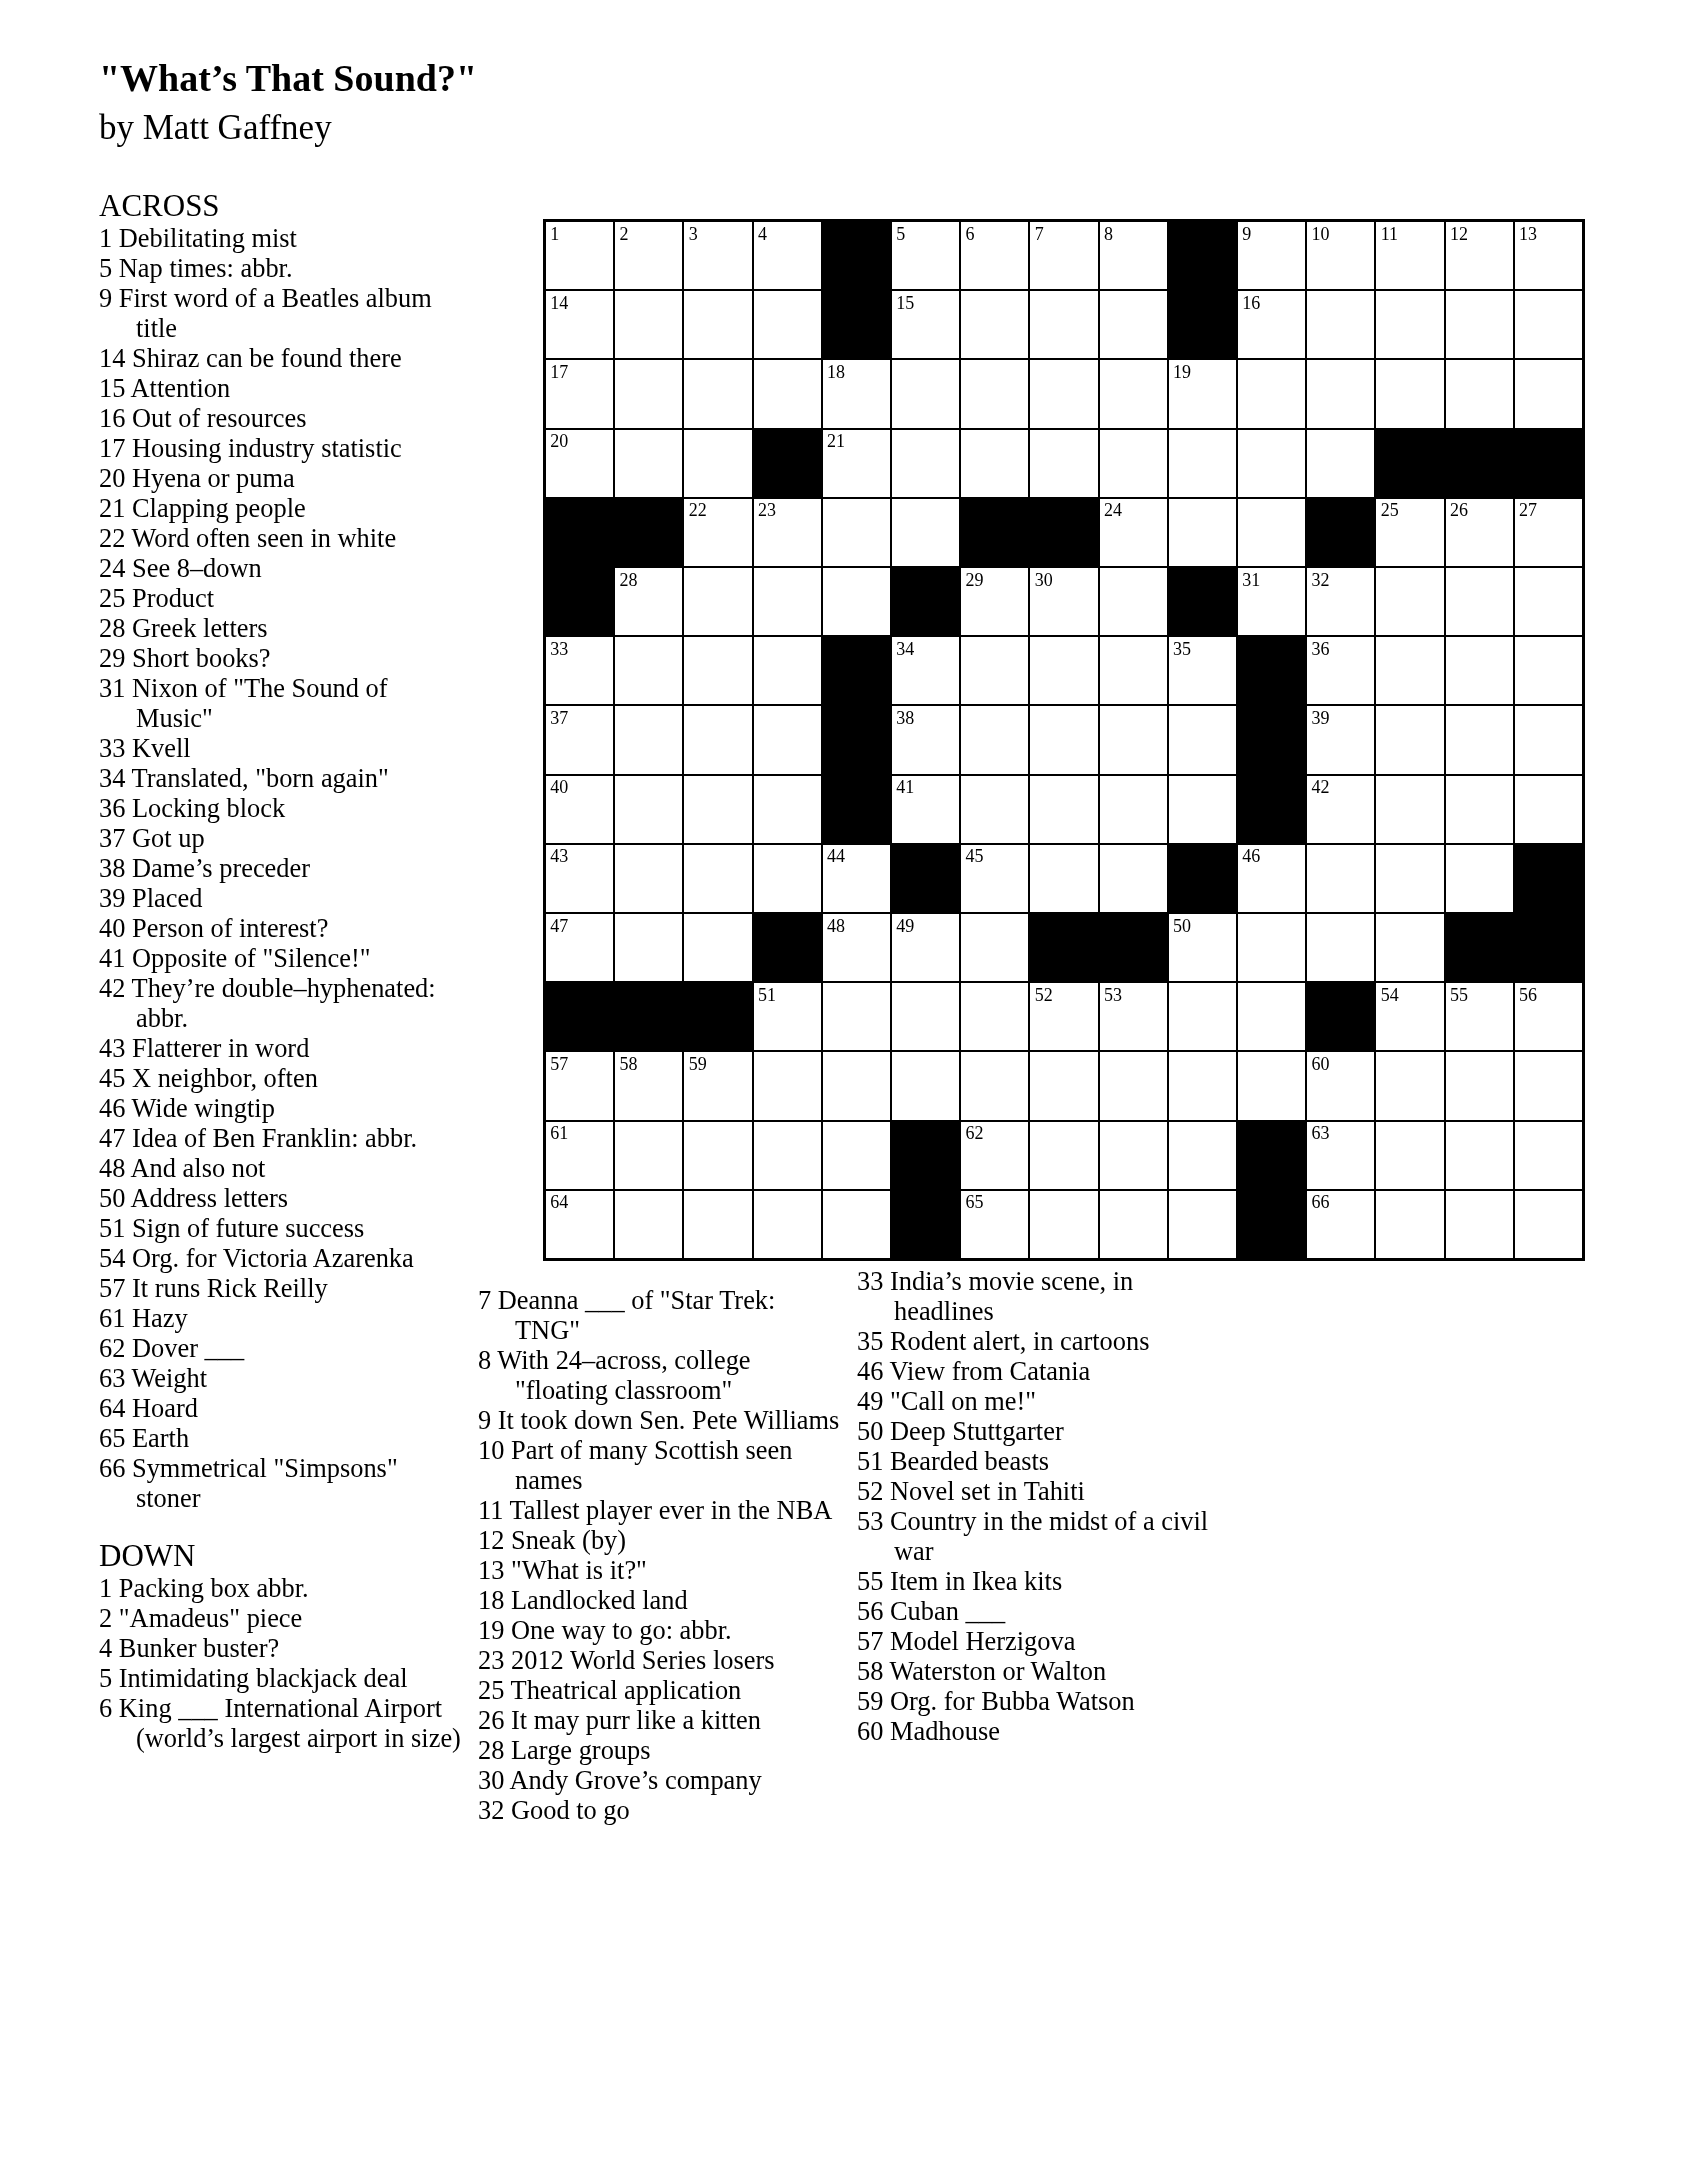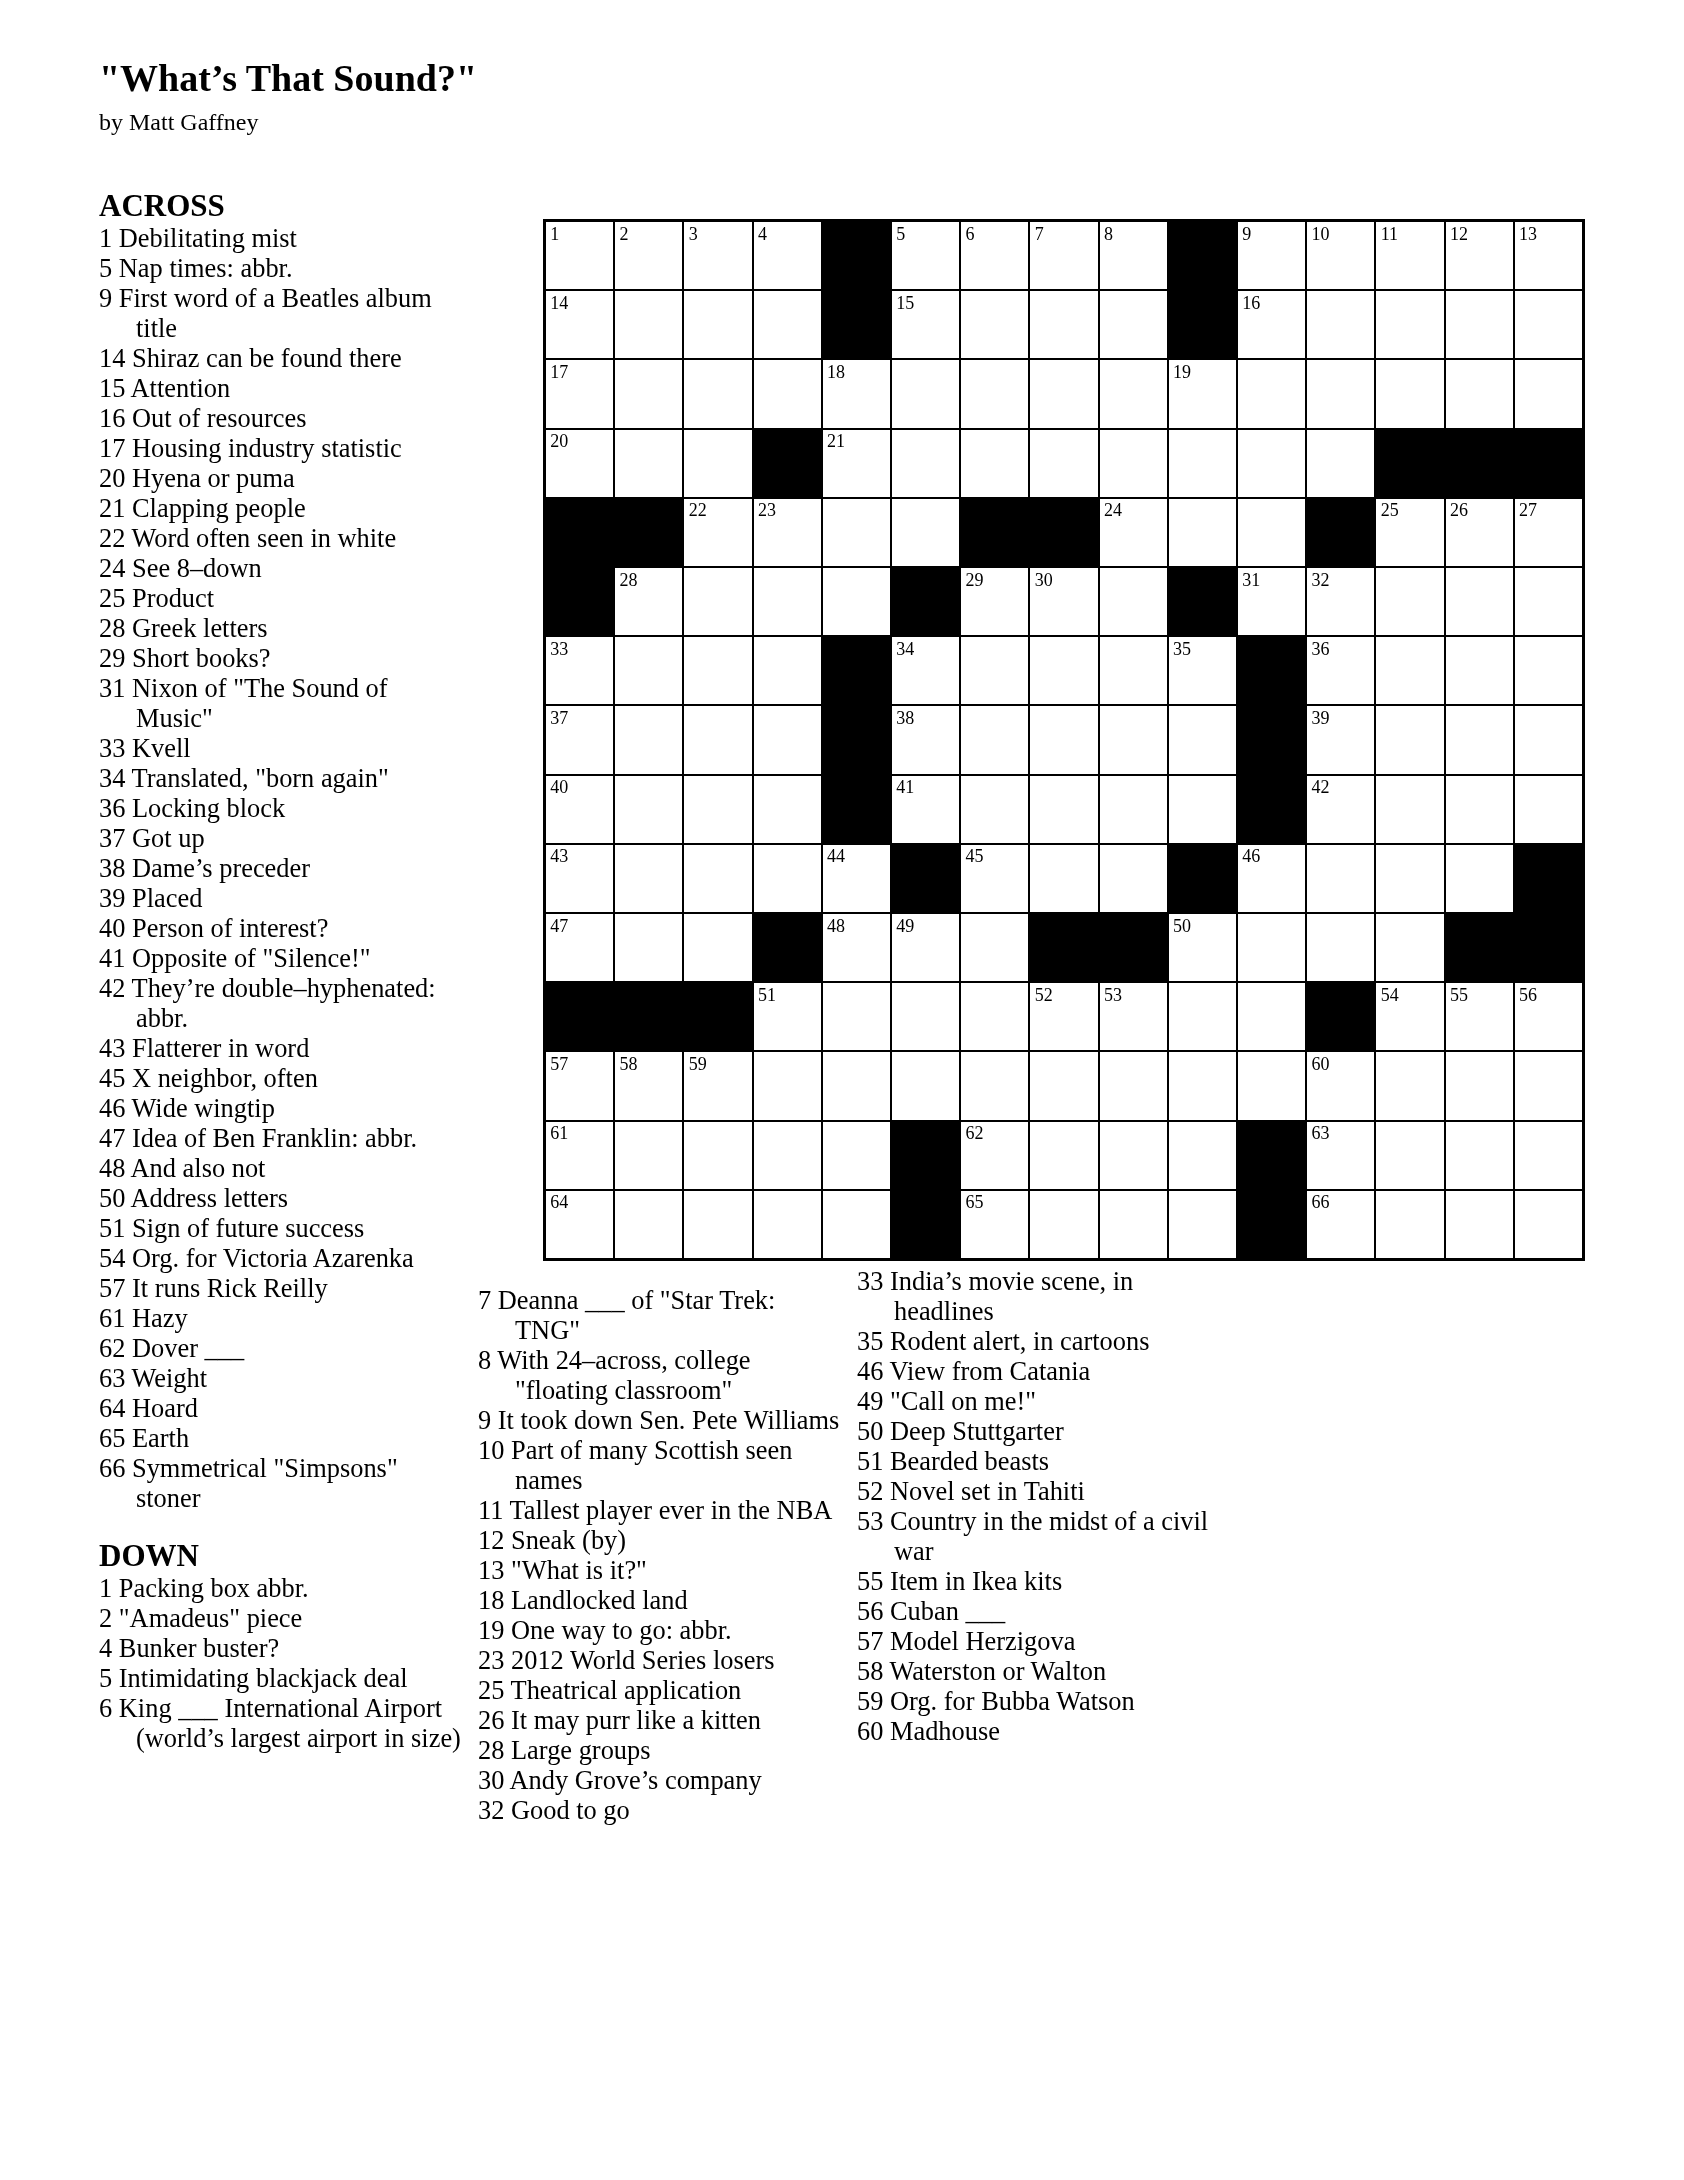--- a/index.html
+++ b/index.html
@@ -1,20 +1,20 @@
 <!DOCTYPE html>
 <html style="font-size:13.6px"><head>
 <meta charset="utf-8">
 <style>
   html, body { margin: 0; padding: 0; background: #ffffff; }
   body { width: 1685px; height: 2181px; position: relative; overflow: hidden;
          font-family: "Liberation Serif", "DejaVu Serif", serif; color: #000; }
   .title { position: absolute; left: 99px; top: 58px; font-size: 38px; font-weight: bold; line-height: 1.1; white-space: nowrap; }
-  .byline { position: absolute; left: 99px; top: 109px; font-size: 24px; line-height: 1.1; white-space: nowrap; }
-  .sec-head { font-size: 31px; font-weight: bold; line-height: 34px; margin: 0; }
+  .byline { position: absolute; left: 99px; top: 109px; font-size: 35px; line-height: 1.1; white-space: nowrap; }
+  .sec-head { font-size: 31px; font-weight: normal; line-height: 34px; margin: 0; }
   .clue { font-size: 26.4px; line-height: 30px; padding-left: 37px; text-indent: -37px; margin: 0; }
   .col-a { position: absolute; left: 99px; top: 189px; width: 366px; }
   .col-b { position: absolute; left: 478px; top: 1285px; width: 366px; }
   .col-c { position: absolute; left: 857px; top: 1218px; width: 366px; margin-top: 48px; }
   .down-gap { height: 25.6px; }
   .grid { position: absolute; left: 543px; top: 219px; width: 1042px; height: 1042px;
           border: 2.6px solid #000; box-sizing: border-box;
           display: grid; grid-template-columns: repeat(15, 1fr); grid-template-rows: repeat(15, 1fr); }
   .cell { border: 1.7px solid #000; box-sizing: border-box; position: relative; background: #fff; }
   .cell.black { background: #000; }

